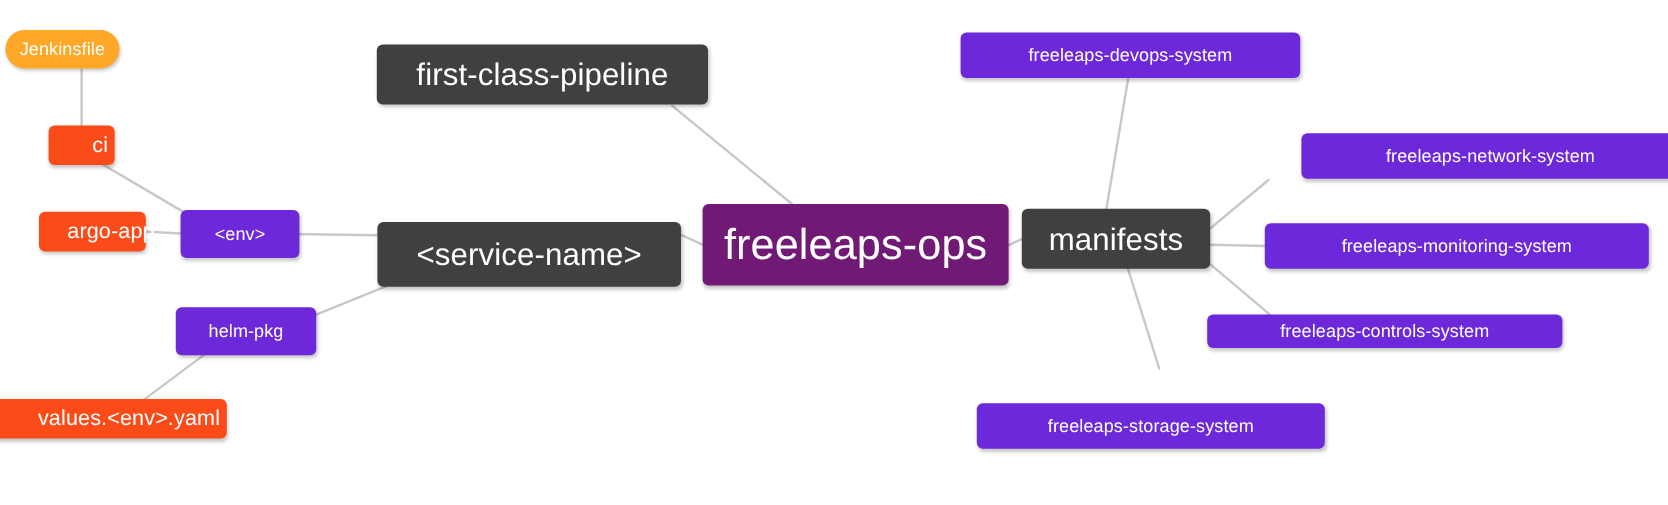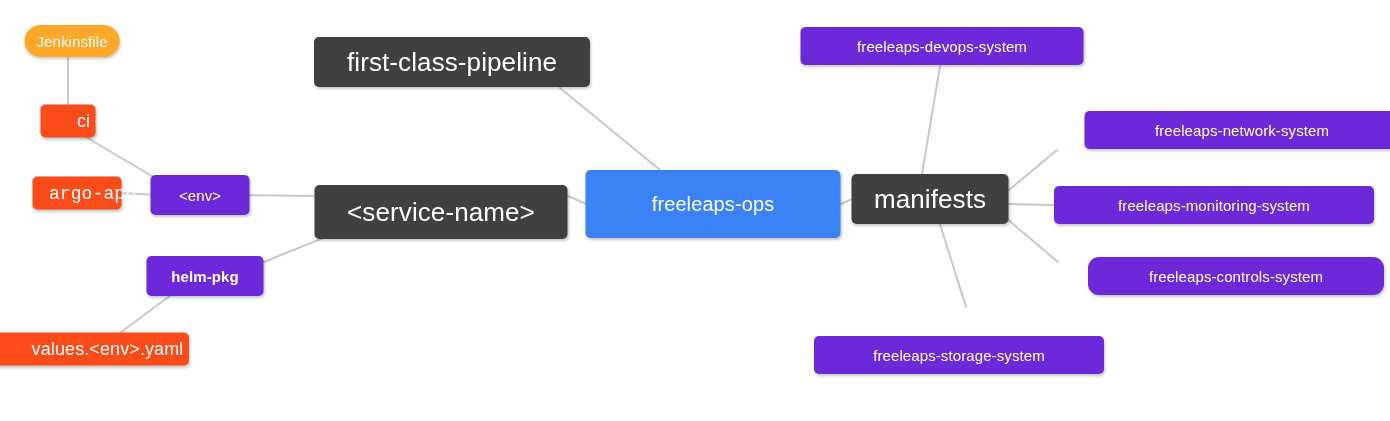--- a/index.html
+++ b/index.html
@@ -34,21 +34,21 @@
     align-items: center;
     justify-content: center;
     border-radius: 5px;
     color: #ffffff;
     white-space: nowrap;
     letter-spacing: 0.1px;
     box-shadow: 1px 2px 3px rgba(0,0,0,0.22);
     transform: translate(-50%, -50%);
     padding: 0 12px;
   }
-  .n-root   { background: #3b82f6; font-size: 20px; }
+  .n-root   { background: #701a75; font-size: 36px; }
   .n-blue   { background: #404040; font-size: 26px; }
   .n-green  { background: #6d28d9; font-size: 15px; }
   .n-red    { background: #fa4b19; font-size: 18px; padding-left: 43px; }
   .n-amber  { background: #ffa726; font-size: 15px; }
 </style>
 </head>
 <body>
 
 <div id="canvas">
   <svg id="edges" viewBox="0 0 1390 421" preserveAspectRatio="none">
@@ -66,24 +66,24 @@
       <line x1="1009" y1="204" x2="1054" y2="205" stroke="#c8c8c8" stroke-width="2" stroke-linecap="round"></line>
       <line x1="1006" y1="218" x2="1058" y2="262" stroke="#c8c8c8" stroke-width="2" stroke-linecap="round"></line>
       <line x1="940" y1="224" x2="966" y2="307" stroke="#c8c8c8" stroke-width="2" stroke-linecap="round"></line>
     </svg>
   <div id="node-layer">
       <div class="node n-root" style="left: 713px; top: 204px; width: 255px; height: 68px;">freeleaps-ops</div>
       <div class="node n-blue" style="left: 452px; top: 62px; width: 276px; height: 50px;">first-class-pipeline</div>
       <div class="node n-blue" style="left: 441px; top: 212px; width: 253px; height: 54px;">&lt;service-name&gt;</div>
       <div class="node n-blue" style="left: 930px; top: 199px; width: 157px; height: 50px; text-align: right;">manifests</div>
       <div class="node n-green" style="left: 200px; top: 195px; width: 99px; height: 40px;">&lt;env&gt;</div>
-      <div class="node n-green" style="left: 205px; top: 276px; width: 117px; height: 40px; font-weight: bold;">helm-pkg</div>
+      <div class="node n-green" style="left: 205px; top: 276px; width: 117px; height: 40px;">helm-pkg</div>
       <div class="node n-red" style="left: 68px; top: 121px; width: 31px; height: 33px;">ci</div>
-      <div class="node n-red" style="left: 77px; top: 193px; width: 89px; height: 33px; font-family: Liberation Mono, monospace;">argo-app</div>
-      <div class="node n-amber" style="left: 72px; top: 41px; width: 95px; height: 32px; border-radius: 16px;">Jenkinsfile</div>
+      <div class="node n-red" style="left: 77px; top: 193px; width: 89px; height: 33px;">argo-app</div>
+      <div class="node n-amber" style="left: 52px; top: 41px; width: 95px; height: 32px; border-radius: 16px;">Jenkinsfile</div>
       <div class="node n-red" style="left: 92px; top: 349px; width: 194px; height: 33px;">values.&lt;env&gt;.yaml</div>
       <div class="node n-green" style="left: 942px; top: 46px; width: 283px; height: 38px;">freeleaps-devops-system</div>
       <div class="node n-green" style="left: 1242px; top: 130px; width: 315px; height: 38px;">freeleaps-network-system</div>
       <div class="node n-green" style="left: 1214px; top: 205px; width: 320px; height: 38px;">freeleaps-monitoring-system</div>
-      <div class="node n-green" style="left: 1236px; top: 276px; width: 296px; height: 38px; border-radius: 11px;">freeleaps-controls-system</div>
+      <div class="node n-green" style="left: 1154px; top: 276px; width: 296px; height: 28px;">freeleaps-controls-system</div>
       <div class="node n-green" style="left: 959px; top: 326px; width: 290px; height: 38px; margin-top: 29px;">freeleaps-storage-system</div>
     </div>
 </div>
 
 </body></html>

